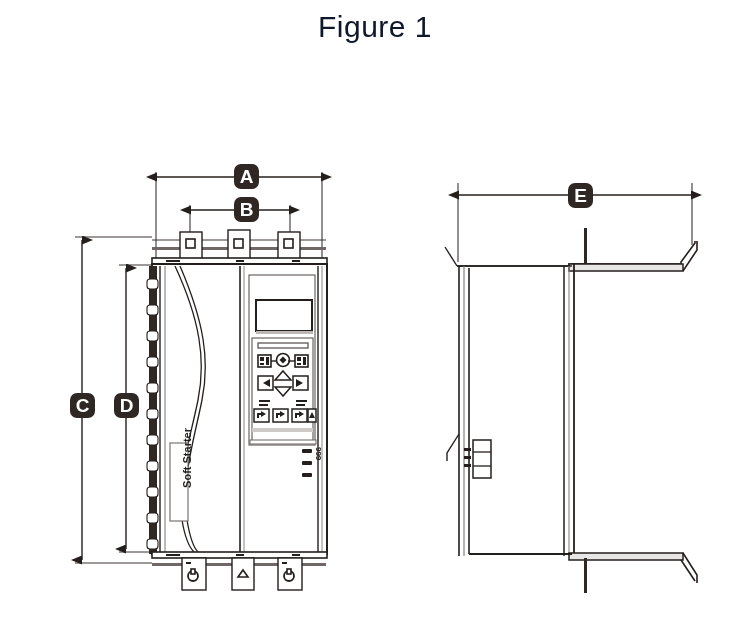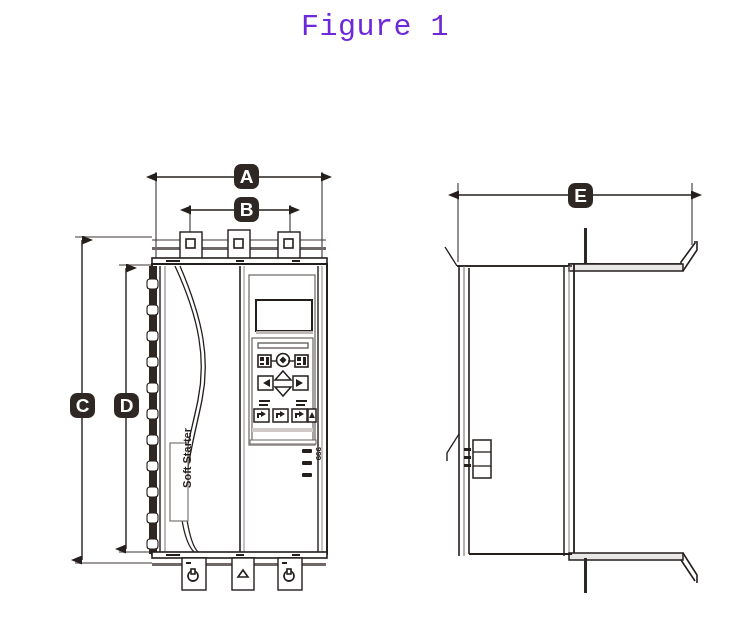--- a/index.html
+++ b/index.html
@@ -7,23 +7,23 @@
     width:750px;height:620px;
     background:#ffffff;
     font-family:"Liberation Sans", sans-serif;
     overflow:hidden;
     position:relative;
   }
   #figure-title{
     position:absolute;
     top:10px; left:0; width:750px;
     text-align:center;
-    font-family:Liberation Mono, monospace;
+    font-family:Liberation Sans, sans-serif;
     font-size:30px;
-    color:#6d28d9;
+    color:#0f172a;
     letter-spacing:0.5px;
   }
   #drawing-canvas{
     position:absolute;
     top:0; left:0;
     width:750px; height:620px;
   }
   .dim-badge{
     position:absolute;
     width:25px;height:25px;

